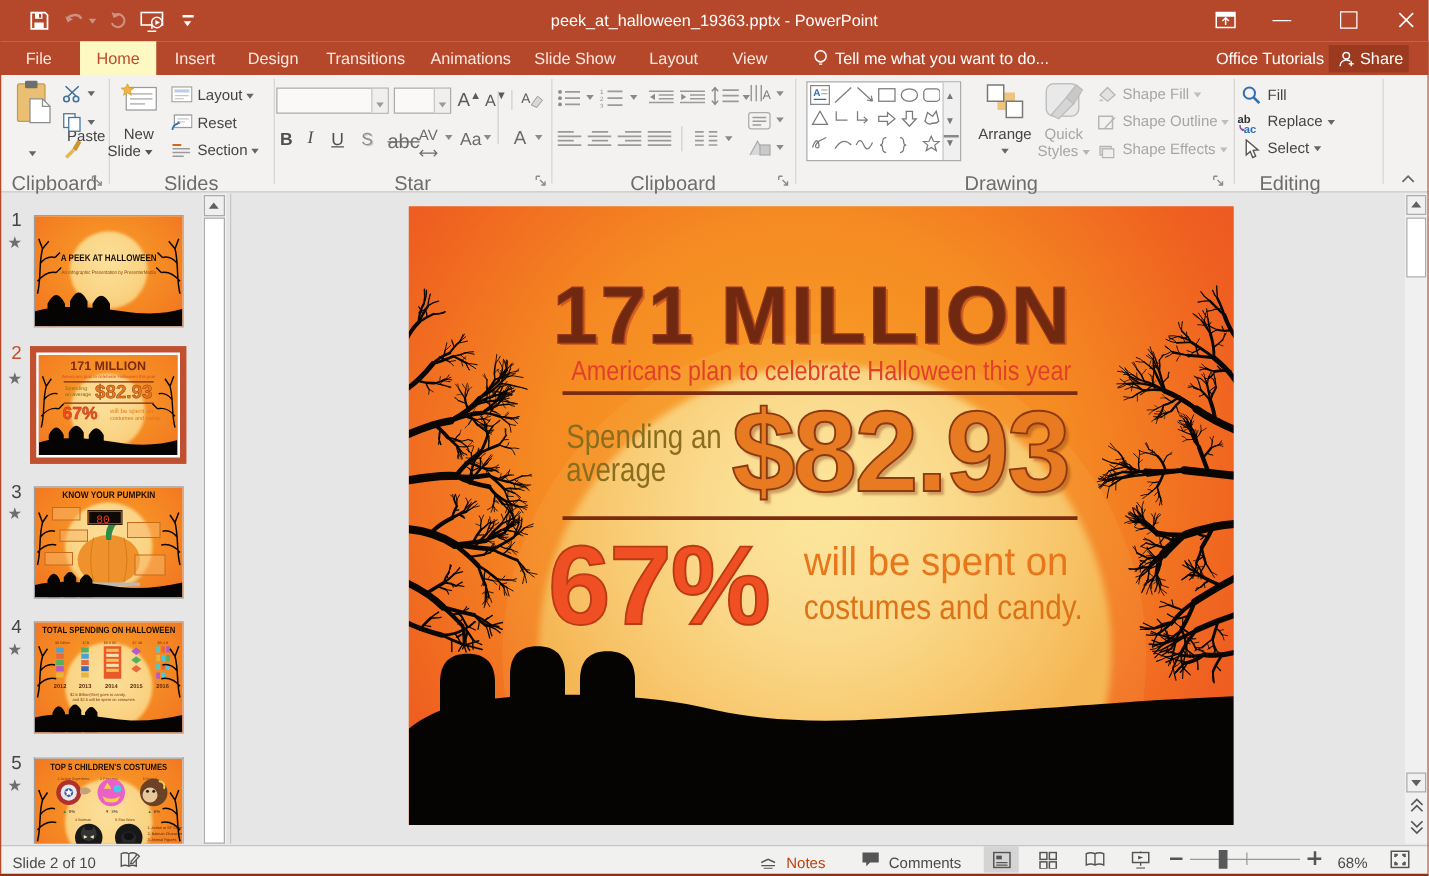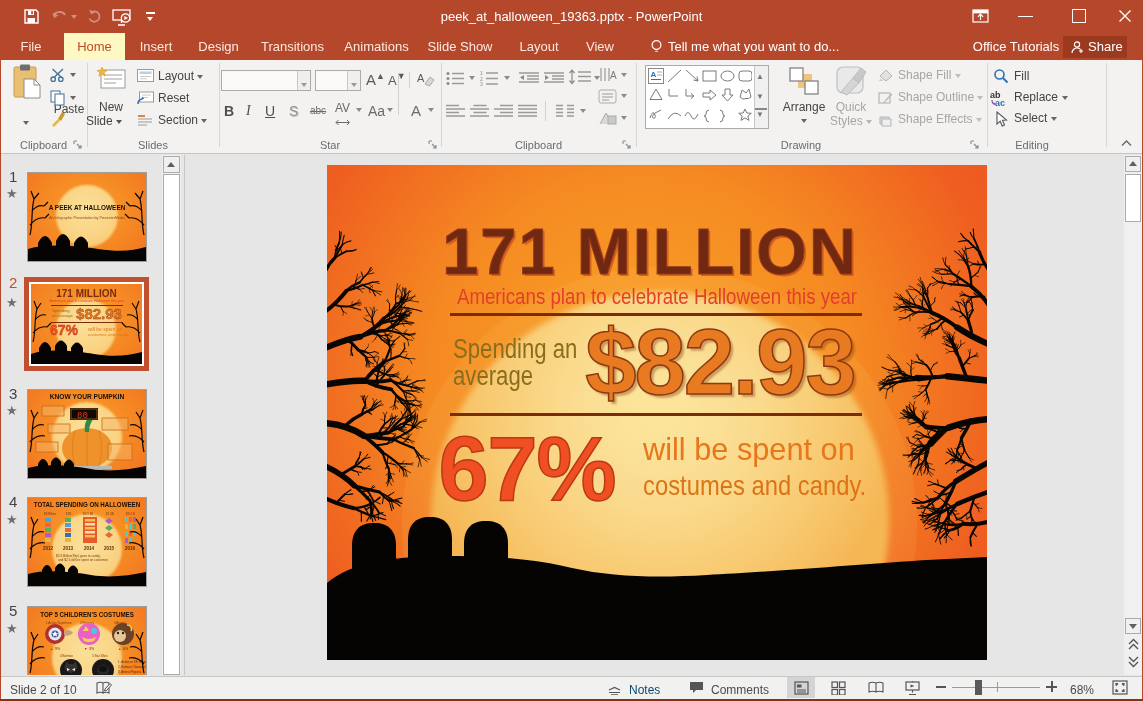--- a/index.html
+++ b/index.html
@@ -12,21 +12,21 @@
 #title-text { position:absolute; top:0; left:0; width:1143px; height:33px; line-height:33px; text-align:center; color:#FFFFFF; font-size:13px; }
 
 
 #tabrow { position:absolute; left:0; top:33px; width:1143px; height:27px; background:#B5472B; }
 .tab { position:absolute; top:33px; height:27px; line-height:27px; color:#FCE8E0; font-size:13px; text-align:center; }
 #tab-home { background:#fef9c3; color:#C04A2A; }
 
 
 #ribbon { position:absolute; left:0; top:60px; width:1143px; height:94px; background:#F3F2F1; border-bottom:1px solid #C8C6C4; }
 .gsep { position:absolute; top:63px; height:84px; width:1px; background:#D8D6D3; }
-.glabel { position:absolute; top:139px; height:14px; font-size:11px; color:#6C6C6C; text-align:center; }
+.glabel { position:absolute; top:139px; height:14px; font-size:16px; color:#6C6C6C; text-align:center; }
 .dlg { position:absolute; top:140px; width:10px; height:10px; }
 .ribtext { font-size:12px; color:#444; }
 .bigbtn { position:absolute; text-align:center; font-size:12px; color:#444; }
 .dd { display:inline-block; width:0; height:0; border-left:3px solid transparent; border-right:3px solid transparent; border-top:4px solid #666; vertical-align:middle; }
 
 
 #mainarea { position:absolute; left:0; top:155px; width:1143px; height:520px; background:#E6E6E6; }
 #panel-sep { position:absolute; left:184px; top:155px; width:1px; height:520px; background:#C6C6C6; }
 .thumbwrap { position:absolute; left:27px; width:120px; height:90px; background:#fff; border:1px solid #9E9E9E; }
 .thumbnum { position:absolute; left:9px; width:18px; font-size:15px; color:#444; }
@@ -211,21 +211,21 @@
 <div class="abs" style="left:388px; top:71px; font-size:13px; color:#5B5B5B;">A<span style="font-size:9px; vertical-align:6px;">▼</span></div>
 <div class="abs" style="left:409px; top:72px; width:1px; height:16px; background:#D0D0D0;"></div>
 <svg class="abs" style="left:416px; top:70px;" width="19" height="18" viewBox="0 0 19 18">
   <text x="1" y="12" font-size="11" fill="#5B5B5B" font-family="Liberation Sans">A</text>
   <path d="M9 14 L14 7 L18 10 L13.5 16 Z" fill="#D8D8D8" stroke="#9A9A9A" stroke-width="0.8"></path>
 </svg>
 <div class="abs" style="left:224px; top:103px; font-size:14px; font-weight:bold; color:#4F4F4F;">B</div>
 <div class="abs" style="left:246px; top:103px; font-size:14px; font-style:italic; font-family:'Liberation Serif',serif; color:#4F4F4F;">I</div>
 <div class="abs" style="left:265px; top:103px; font-size:14px; text-decoration:underline; color:#4F4F4F;">U</div>
 <div class="abs" style="left:289px; top:103px; font-size:14px; color:#8F8F8F; text-shadow:1px 1px 0 #C9C9C9;">S</div>
-<div class="abs" style="left:310px; top:105px; font-size:10px; color:#6B6B6B; text-decoration:line-through;">abc</div>
+<div class="abs" style="left:310px; top:105px; font-size:16px; color:#6B6B6B; text-decoration:line-through;">abc</div>
 <div class="abs" style="left:335px; top:101px; font-size:12px; color:#6B6B6B;">AV<br><svg width="16" height="7" viewBox="0 0 16 7" style="margin-top:-3px;">
       <path d="M1 3.5 h13 M3.5 1 L1 3.5 L3.5 6 M12 1 L14.5 3.5 L12 6" stroke="#6B6B6B" fill="none"></path>
     </svg></div>
 <div class="dd" style="position:absolute; left:356px; top:108px; border-top-color:#8A8A8A;"></div>
 <div class="abs" style="left:368px; top:103px; font-size:14px; color:#6B6B6B;">Aa</div>
 <div class="dd" style="position:absolute; left:387px; top:108px; border-top-color:#8A8A8A;"></div>
 <div class="abs" style="left:398px; top:73px; width:1px; height:42px; background:#D0D0D0;"></div>
 <div class="abs" style="left:411px; top:102px; font-size:15px; color:#6B6B6B;">A</div>
 <div class="dd" style="position:absolute; left:428px; top:108px; border-top-color:#8A8A8A;"></div>
 
@@ -1949,21 +1949,21 @@
 <div id="statusbar"></div>
 <div class="abs" style="left:10px; top:683px; font-size:12px; color:#4A4A4A;">Slide 2 of 10</div>
 <svg class="abs" style="left:95px; top:680px;" width="18" height="16" viewBox="0 0 18 16">
   <path d="M2 3 Q5 1.5 8 3 L8 13 Q5 11.5 2 13 Z M8 3 Q11 1.5 14 3 L14 13 Q11 11.5 8 13" fill="none" stroke="#555" stroke-width="1.1"></path>
   <path d="M10 9 L15 3.5 L16.5 5 L11.5 10.5 L9.5 11 Z" fill="#F1F1F0" stroke="#555" stroke-width="1"></path>
 </svg>
 <svg class="abs" style="left:607px; top:681px;" width="15" height="14" viewBox="0 0 15 14">
   <path d="M2 9 L7.5 6.5 L13 9" fill="none" stroke="#555" stroke-width="1.2"></path>
   <path d="M2 11.5 h11 M4 13.8 h7" stroke="#555" stroke-width="1.1"></path>
 </svg>
-<div class="abs" style="left:629px; top:683px; font-size:12px; color:#0c4a6e;">Notes</div>
+<div class="abs" style="left:629px; top:683px; font-size:12px; color:#c2410c;">Notes</div>
 <svg class="abs" style="left:689px; top:681px;" width="16" height="14" viewBox="0 0 16 14">
   <path d="M1 1 h13 v8 h-7 l-3 3 v-3 h-3 z" fill="#555"></path>
 </svg>
 <div class="abs" style="left:711px; top:683px; font-size:12px; color:#4A4A4A;">Comments</div>
 <div class="abs" style="left:787px; top:677px; width:28px; height:21px; background:#D4D4D4;"></div>
 <svg class="abs" style="left:794px; top:681px;" width="15" height="14" viewBox="0 0 15 14">
   <rect x="1" y="1" width="13" height="12" fill="none" stroke="#555" stroke-width="1.2"></rect>
   <rect x="3" y="3.5" width="4.5" height="3" fill="#555"></rect>
   <path d="M3 9 h9 M3 11 h9" stroke="#555" stroke-width="1"></path>
 </svg>

